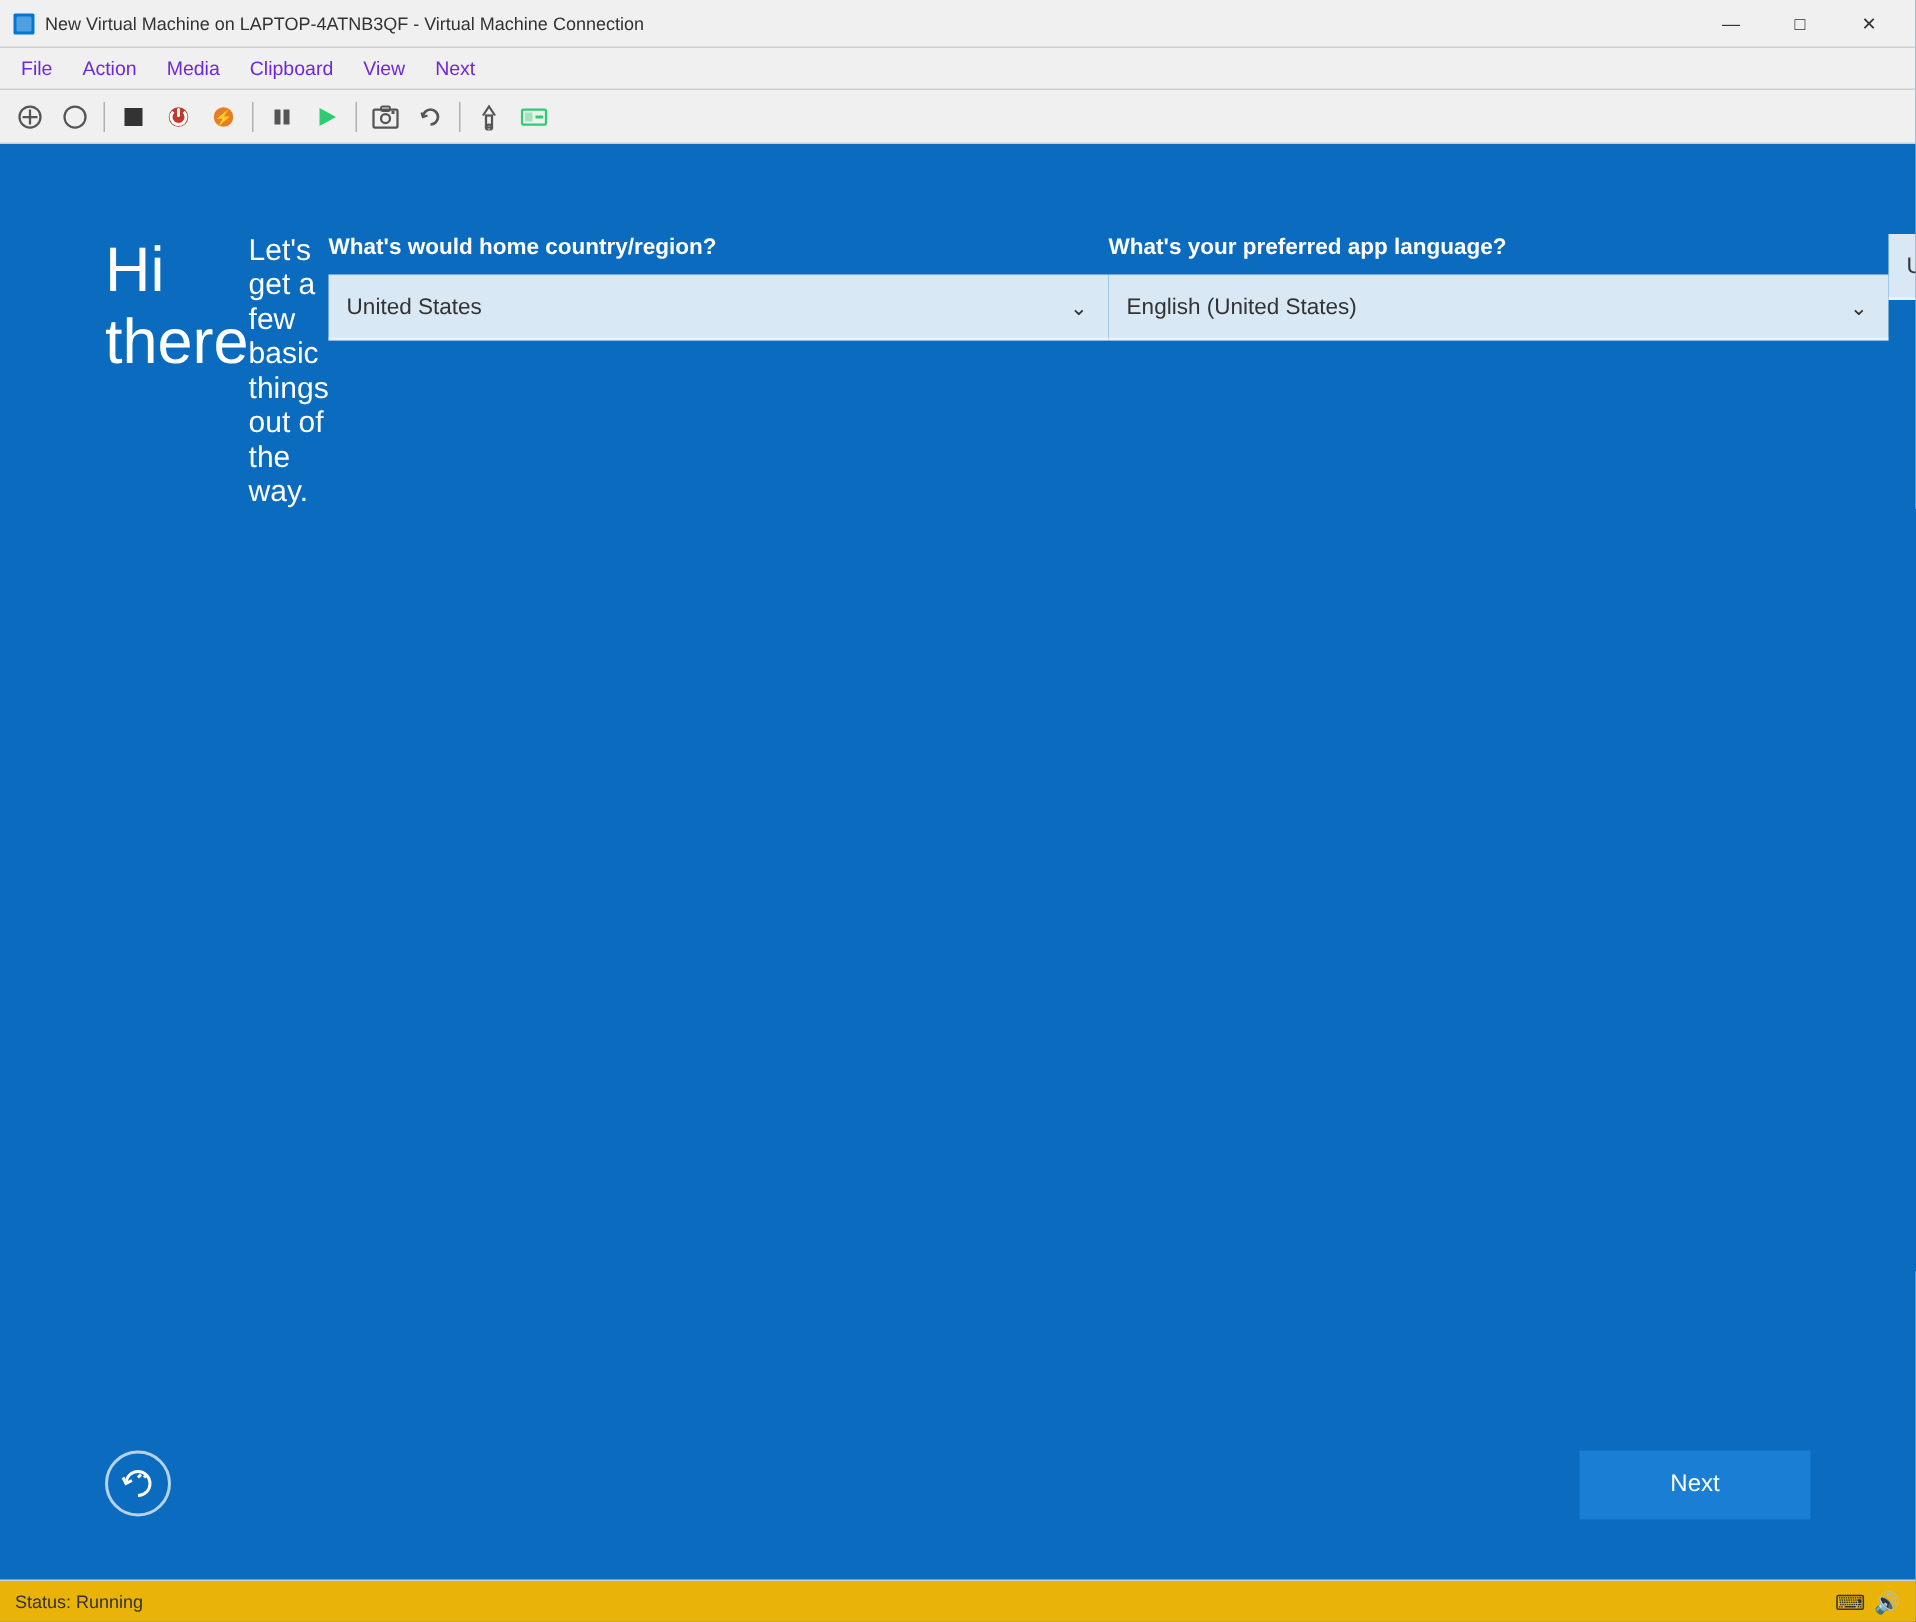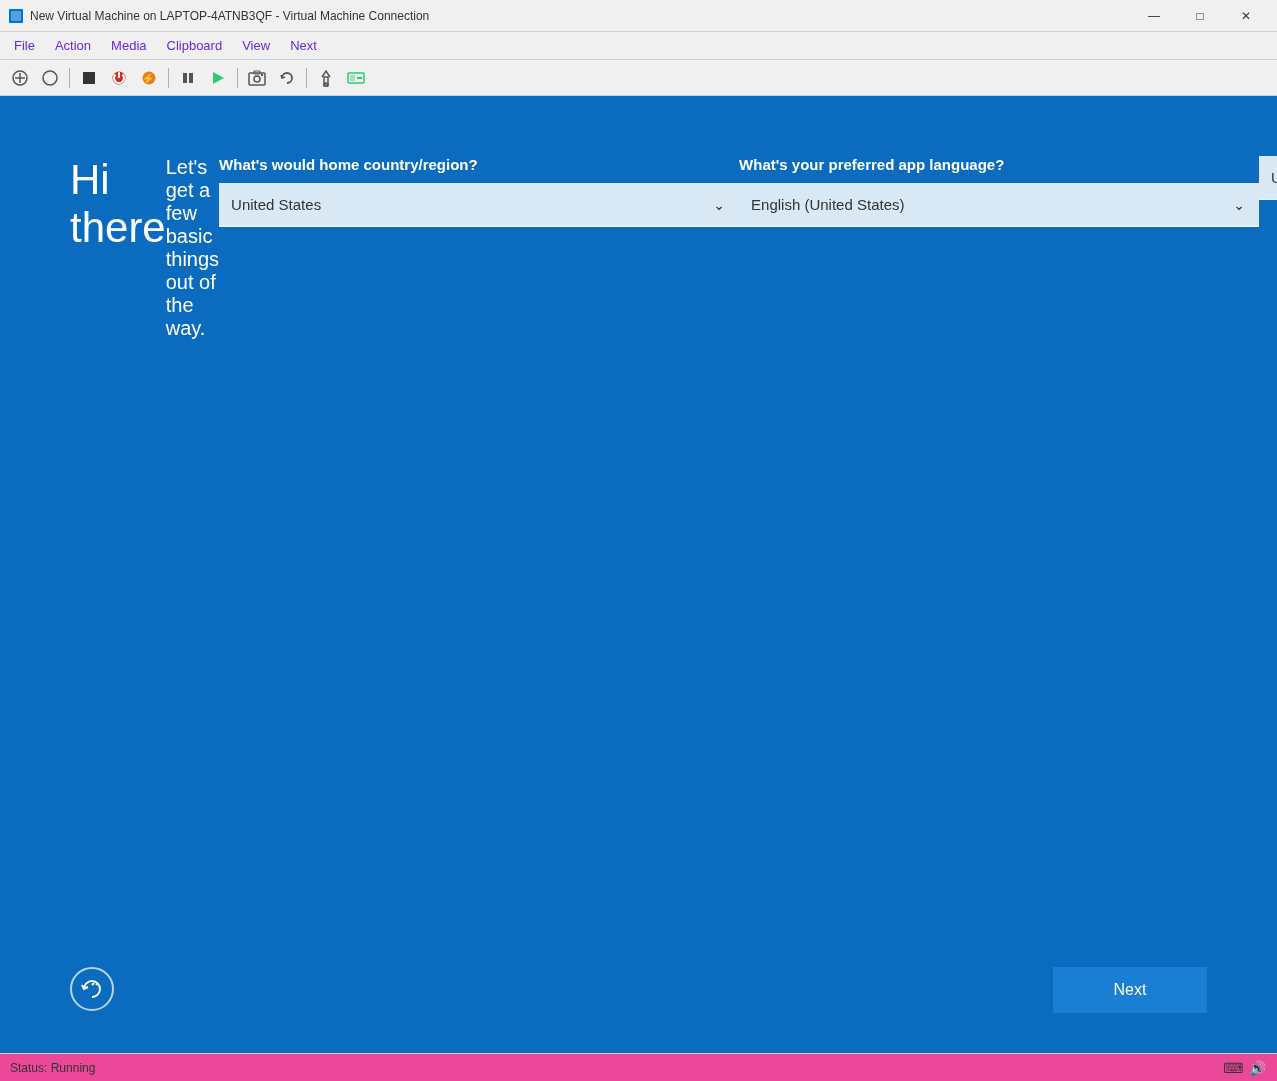--- a/index.html
+++ b/index.html
@@ -156,21 +156,21 @@
       border: none;
       padding: 14px 50px;
       font-size: 16px;
       cursor: pointer;
       font-weight: 400;
       min-width: 154px;
     }
 
     
     .status-bar {
-      background: #ec4899;
+      background: #eab308;
       height: 28px;
       display: flex;
       align-items: center;
       padding: 0 10px;
       border-top: 1px solid #d0d0d0;
       font-size: 12px;
       color: #333;
       justify-content: space-between;
     }
     .status-right {

